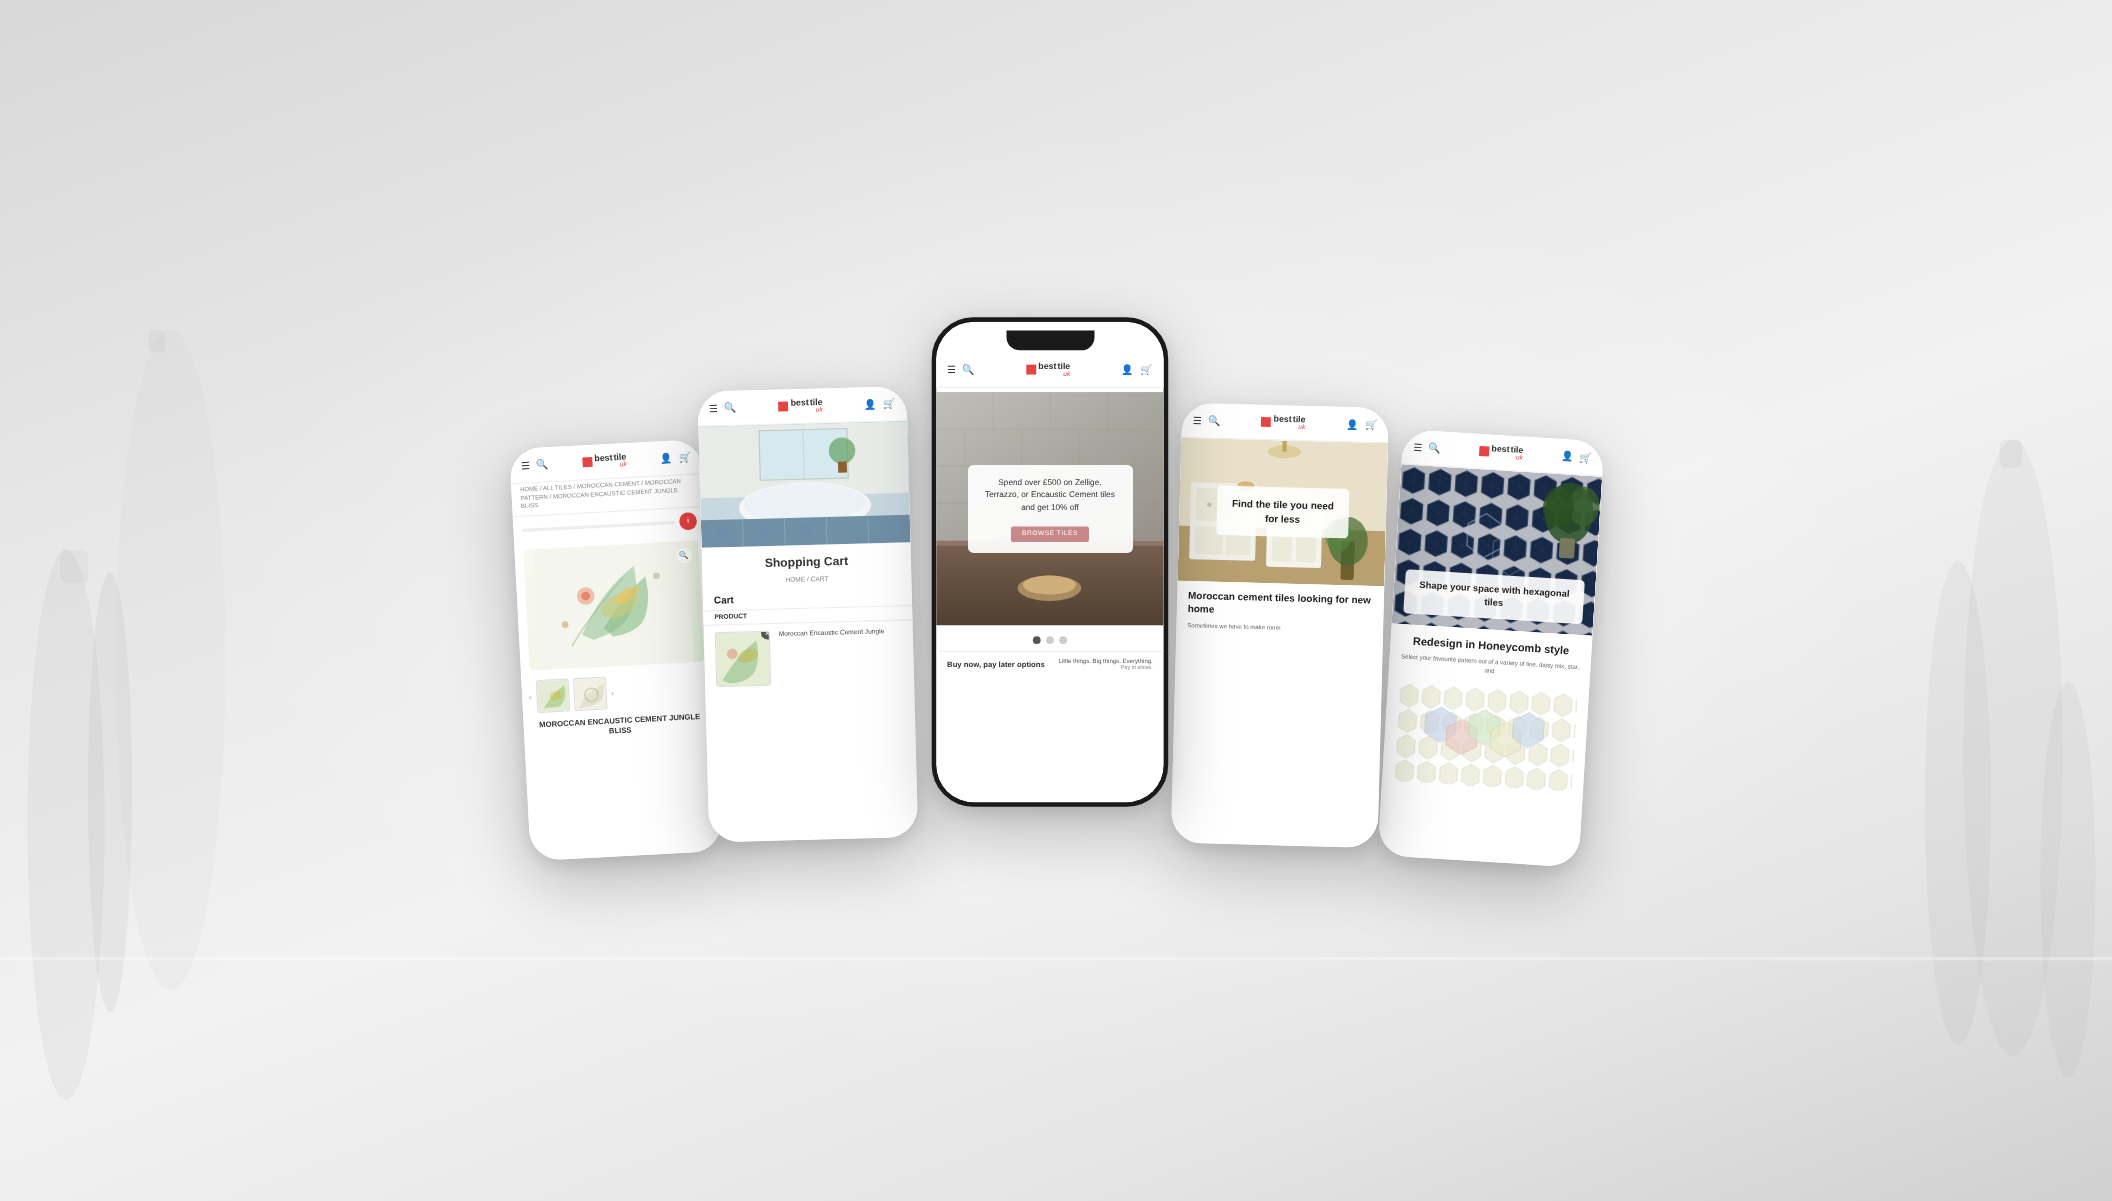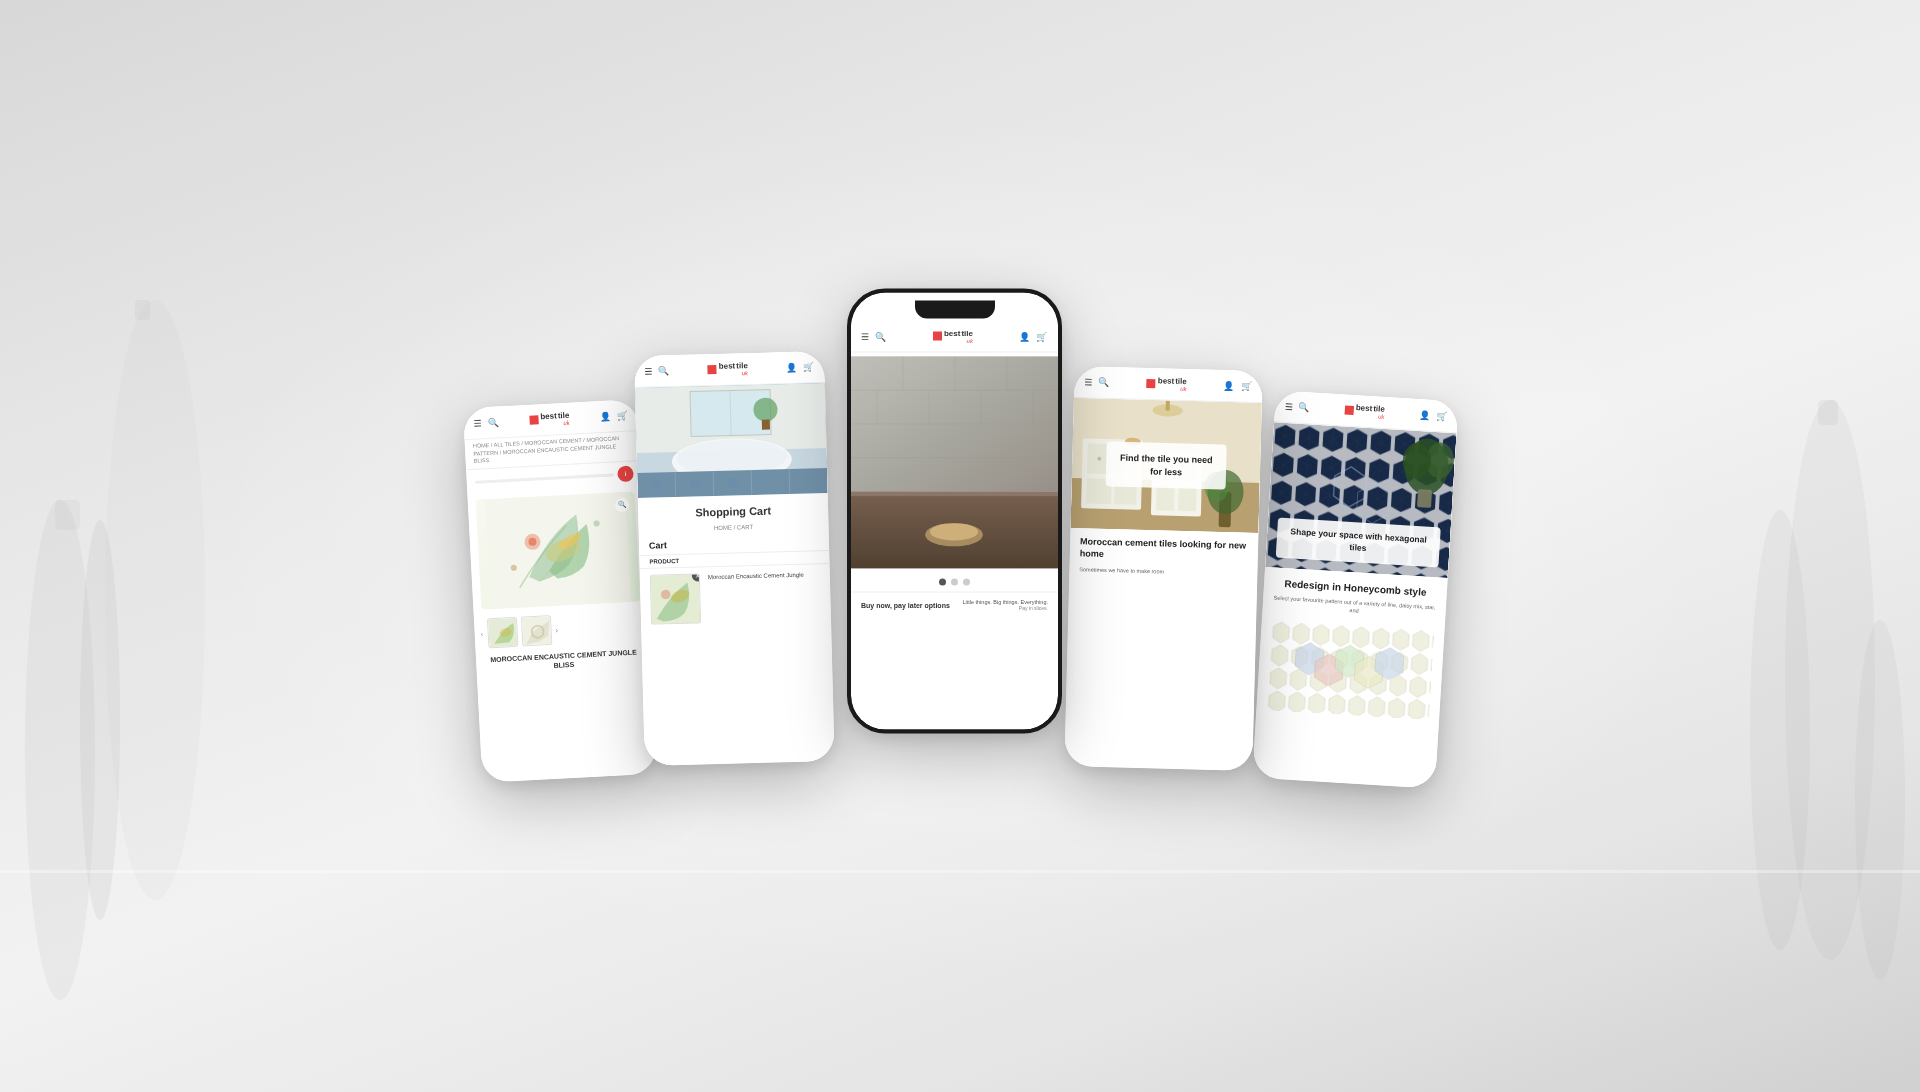--- a/index.html
+++ b/index.html
@@ -579,20 +579,24 @@
 
           <rect y="140" width="215" height="80" fill="url(#floorGrad)"></rect>
 
           <ellipse cx="107" cy="185" rx="30" ry="12" fill="#c8a870" opacity="0.7"></ellipse>
           <ellipse cx="107" cy="182" rx="25" ry="9" fill="#d8b880" opacity="0.8"></ellipse>
 
           <rect x="0" y="140" width="215" height="5" fill="rgba(255,255,255,0.15)"></rect>
         </svg>
 
         
+        <div style="position:absolute;top:50%;left:50%;transform:translate(-50%,-50%);background:rgba(255,255,255,0.93);border-radius:5px;padding:10px 14px;text-align:center;width:150px;">
+          <div style="font-size:7.5px;color:#333;line-height:1.5;margin-bottom:7px;">Spend over £500 on Zellige, Terrazzo, or Encaustic Cement tiles and get 10% off</div>
+          <div style="background:#c88888;color:#fff;font-size:6px;padding:4px 10px;border-radius:2px;display:inline-block;text-transform:uppercase;letter-spacing:0.5px;cursor:pointer;">BROWSE TILES</div>
+        </div>
       </div>
 
       <div style="display:flex;justify-content:center;gap:5px;padding:6px;">
         <div style="width:7px;height:7px;border-radius:50%;background:#555;"></div>
         <div style="width:7px;height:7px;border-radius:50%;background:#ccc;"></div>
         <div style="width:7px;height:7px;border-radius:50%;background:#ccc;"></div>
       </div>
 
       <div style="display:flex;align-items:center;justify-content:space-between;padding:6px 10px;border-top:1px solid #f0f0f0;">
         <div style="font-size:7px;font-weight:bold;color:#333;">Buy now, pay later options</div>

